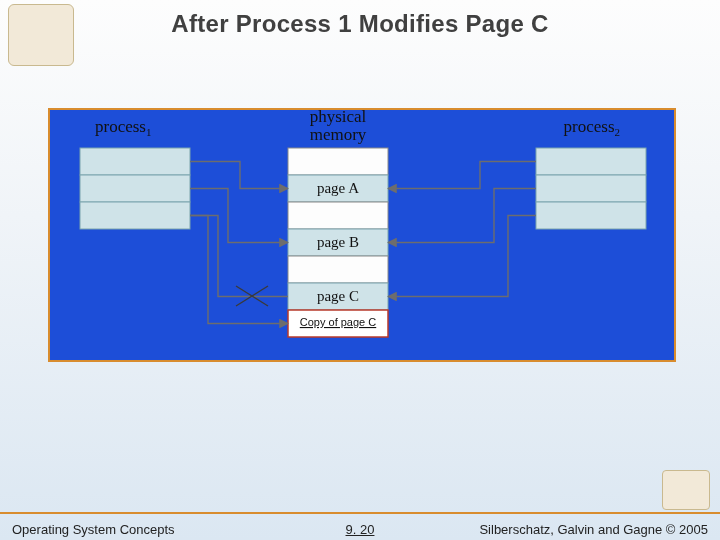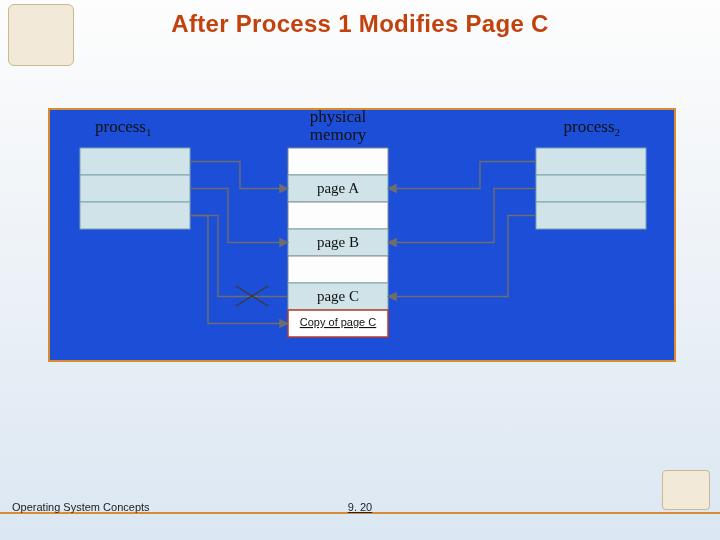--- a/index.html
+++ b/index.html
@@ -11,21 +11,21 @@
     background: linear-gradient(to bottom, #fdfdfd 0%, #f0f4f8 40%, #dbe7f2 100%);
     position: relative;
     overflow: hidden;
   }
   .title {
     position: absolute;
     top: 10px;
     left: 0;
     width: 100%;
     text-align: center;
-    color: #c2410c;
+    color: #404040;
     font-weight: bold;
     font-size: 24px;
     letter-spacing: 0.3px;
   }
   .logo-main, .logo-small {
     position: absolute;
     background: #f2e9d8;
     border: 1px solid #c9b98f;
   }
   .logo-main { left: 8px; top: 4px; width: 64px; height: 60px; border-radius: 6px; }
@@ -64,25 +64,25 @@
   .cell-empty { fill: #fdfdfd; stroke: #8a8a8a; stroke-width: 1; }
   .cell-page  { fill: #cfe3e8; stroke: #7aa4ad; stroke-width: 1; }
   .cell-copy  { fill: #fff;    stroke: #b83a2b; stroke-width: 1.5; }
 
   .wire { stroke: #6d6d6d; stroke-width: 1.4; fill: none; }
 
   .x-mark { stroke: #3a3a3a; stroke-width: 1.4; }
 
   .footer {
     position: absolute;
-    bottom: 21px;
+    bottom: 0;
     left: 0;
     width: 100%;
     height: 18px;
-    font-size: 11px;
+    font-size: 13px;
     color: #222;
     margin-top: 8px;
   }
   .footer .left  { position: absolute; left: 12px; }
   .footer .center{ position: absolute; left: 0; width: 100%; text-align: center; text-decoration: underline; }
   .footer .right { position: absolute; right: 12px; }
   .accent-bar {
     position: absolute;
     left: 0; bottom: 26px;
     width: 100%; height: 2px;
@@ -151,13 +151,14 @@
     <path class="wire" d="M486 105.5 H458 V186.5 H338" marker-end="url(#arrow)"></path>
   </svg>
 </div>
 
 <div class="accent-bar"></div>
 <div class="logo-small"></div>
 
 <div class="footer">
   <span class="left">Operating System Concepts</span>
   <span class="center">9. 20</span>
+  <span class="right">Silberschatz, Galvin and Gagne © 2005</span>
 </div>
 
 </body></html>

